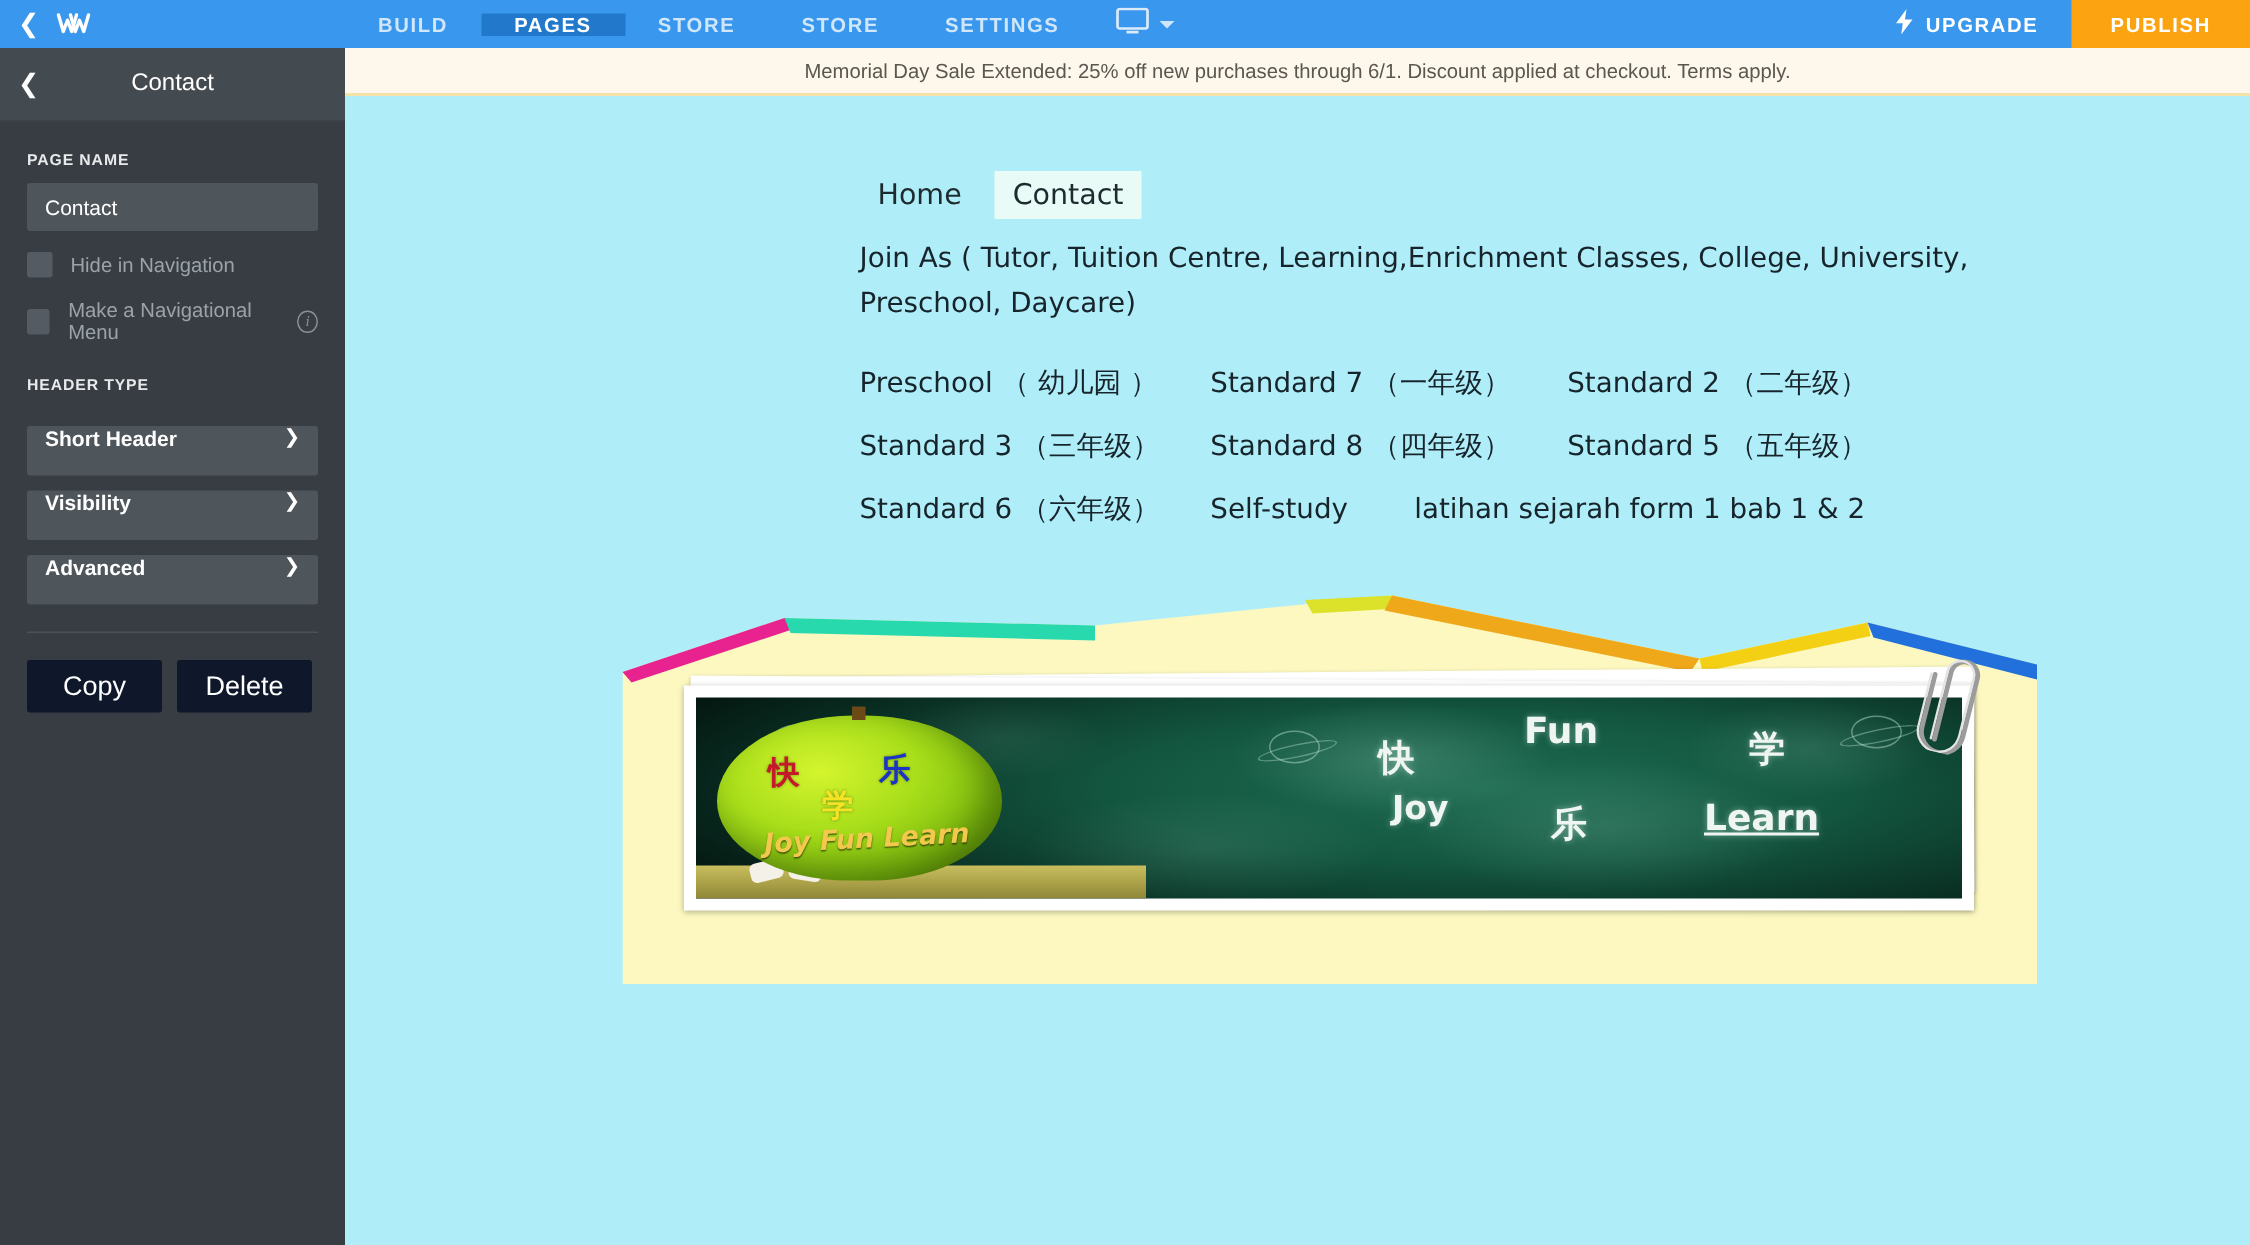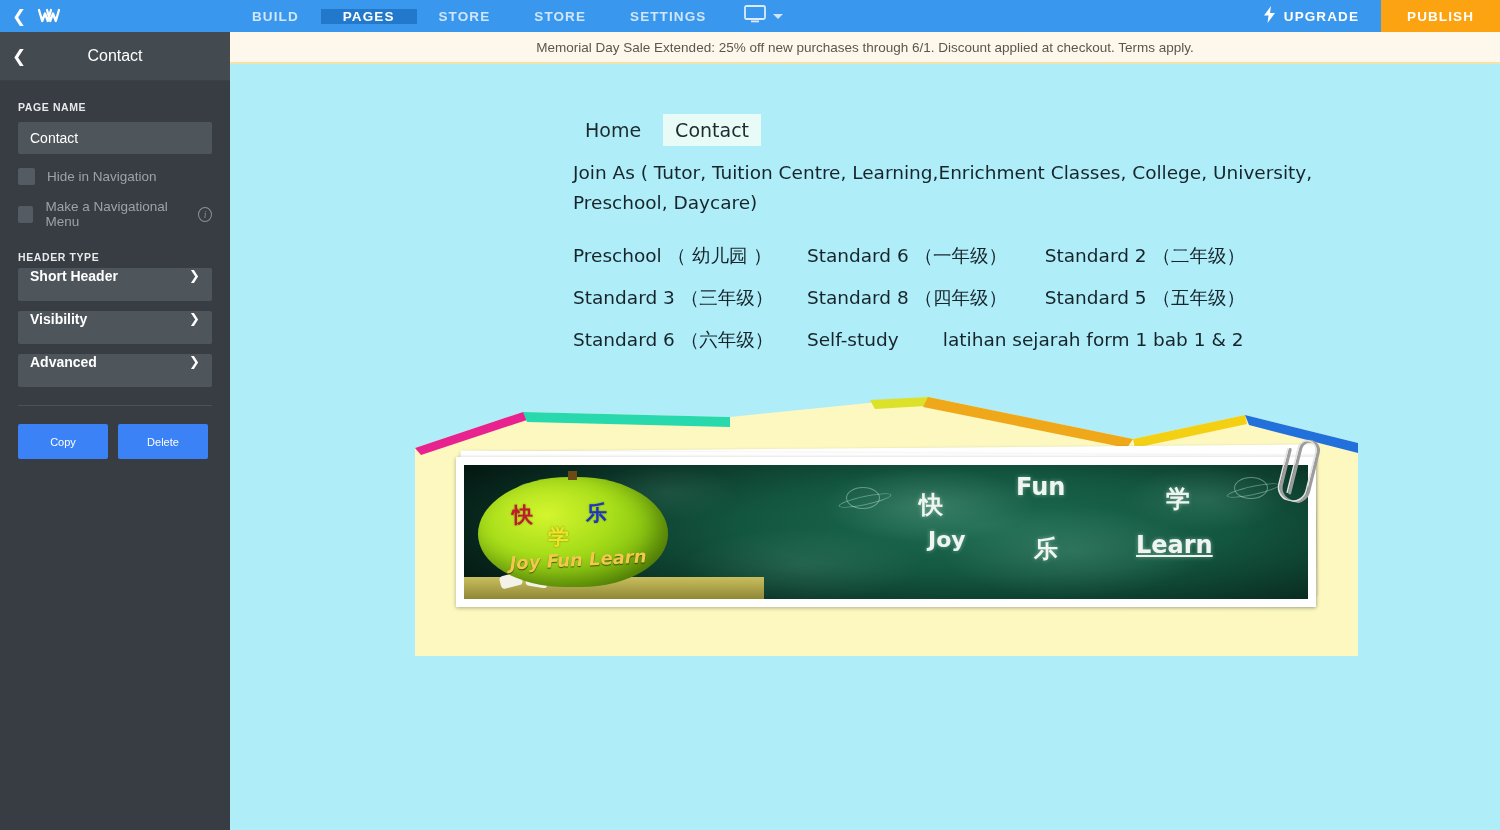--- a/index.html
+++ b/index.html
@@ -68,34 +68,34 @@
   .sb-check { display: flex; align-items: center; margin-top: 14px; cursor: pointer; }
   .sb-box { width: 17px; height: 17px; background: #545B62; border-radius: 2px; margin-right: 12px; }
   .sb-check-label { color: #9BA2A8; font-size: 13.5px; }
   .sb-info {
     width: 15px; height: 15px; border: 1px solid #8A9197; border-radius: 50%;
     color: #8A9197; font-size: 10px; line-height: 13px; text-align: center;
     margin-left: 7px; font-style: italic; font-family: "Liberation Serif", serif;
   }
   .sb-label2 {
     color: #E7E9EB; font-size: 10.5px; font-weight: bold; letter-spacing: 0.6px;
-    margin-top: 22px; margin-bottom: 5px;
+    margin-top: 22px; margin-bottom: 21px;
   }
   .sb-row {
     width: 194px; height: 33px; background: #4E555B; border-radius: 2px;
     display: flex; align-items: flex-start; padding: 0 12px; margin-bottom: 10px;
     color: #fff; font-size: 14px; cursor: pointer; font-weight: bold;
   }
   .sb-row span.txt { flex: 1; }
   .chev { font-family: "DejaVu Sans", sans-serif; font-size: 13px; color: #fff; }
   .sb-divider { width: 194px; height: 1px; background: #4A5157; margin: 18px 0 18px 0; }
   .sb-btns { display: flex; gap: 10px; }
   .sb-btn {
-    width: 90px; height: 35px; background: #3b82f6; border: none; border-radius: 2px;
-    color: #fff; font-size: 11px; cursor: pointer; font-family: "Liberation Sans", sans-serif;
+    width: 90px; height: 35px; background: #0f172a; border: none; border-radius: 2px;
+    color: #fff; font-size: 18px; cursor: pointer; font-family: "Liberation Sans", sans-serif;
   }
 
   
   .main {
     position: absolute; left: 230px; top: 32px; width: 1270px; height: 798px;
     background: #AFEEF9; overflow: hidden;
   }
   .promo {
     height: 32px; background: #FDF8EB; border-bottom: 2px solid #F4E2A8;
     display: flex; align-items: center; justify-content: center;
@@ -278,21 +278,21 @@
     <div class="site-nav">
       <span class="nav-link">Home</span>
       <span class="nav-link current">Contact</span>
     </div>
 
     <div class="site-text">
       <div class="para">Join As ( Tutor, Tuition Centre, Learning,Enrichment Classes, College, University, Preschool, Daycare)</div>
 
       <div class="grid-row" style="margin-top:22px">
         <span class="cell cn" style="width:228px">Preschool （ 幼儿园 ）</span>
-        <span class="cell cn" style="width:232px">Standard 6 （一年级）</span>
+        <span class="cell cn" style="width:232px">Standard 7 （一年级）</span>
         <span class="cell cn">Standard 2 （二年级）</span>
       </div>
       <div class="grid-row">
         <span class="cell cn" style="width:228px">Standard 3 （三年级）</span>
         <span class="cell cn" style="width:232px">Standard 8 （四年级）</span>
         <span class="cell cn">Standard 5 （五年级）</span>
       </div>
       <div class="grid-row">
         <span class="cell cn" style="width:228px">Standard 6 （六年级）</span>
         <span class="cell cn" style="width:130px">Self-study</span>

